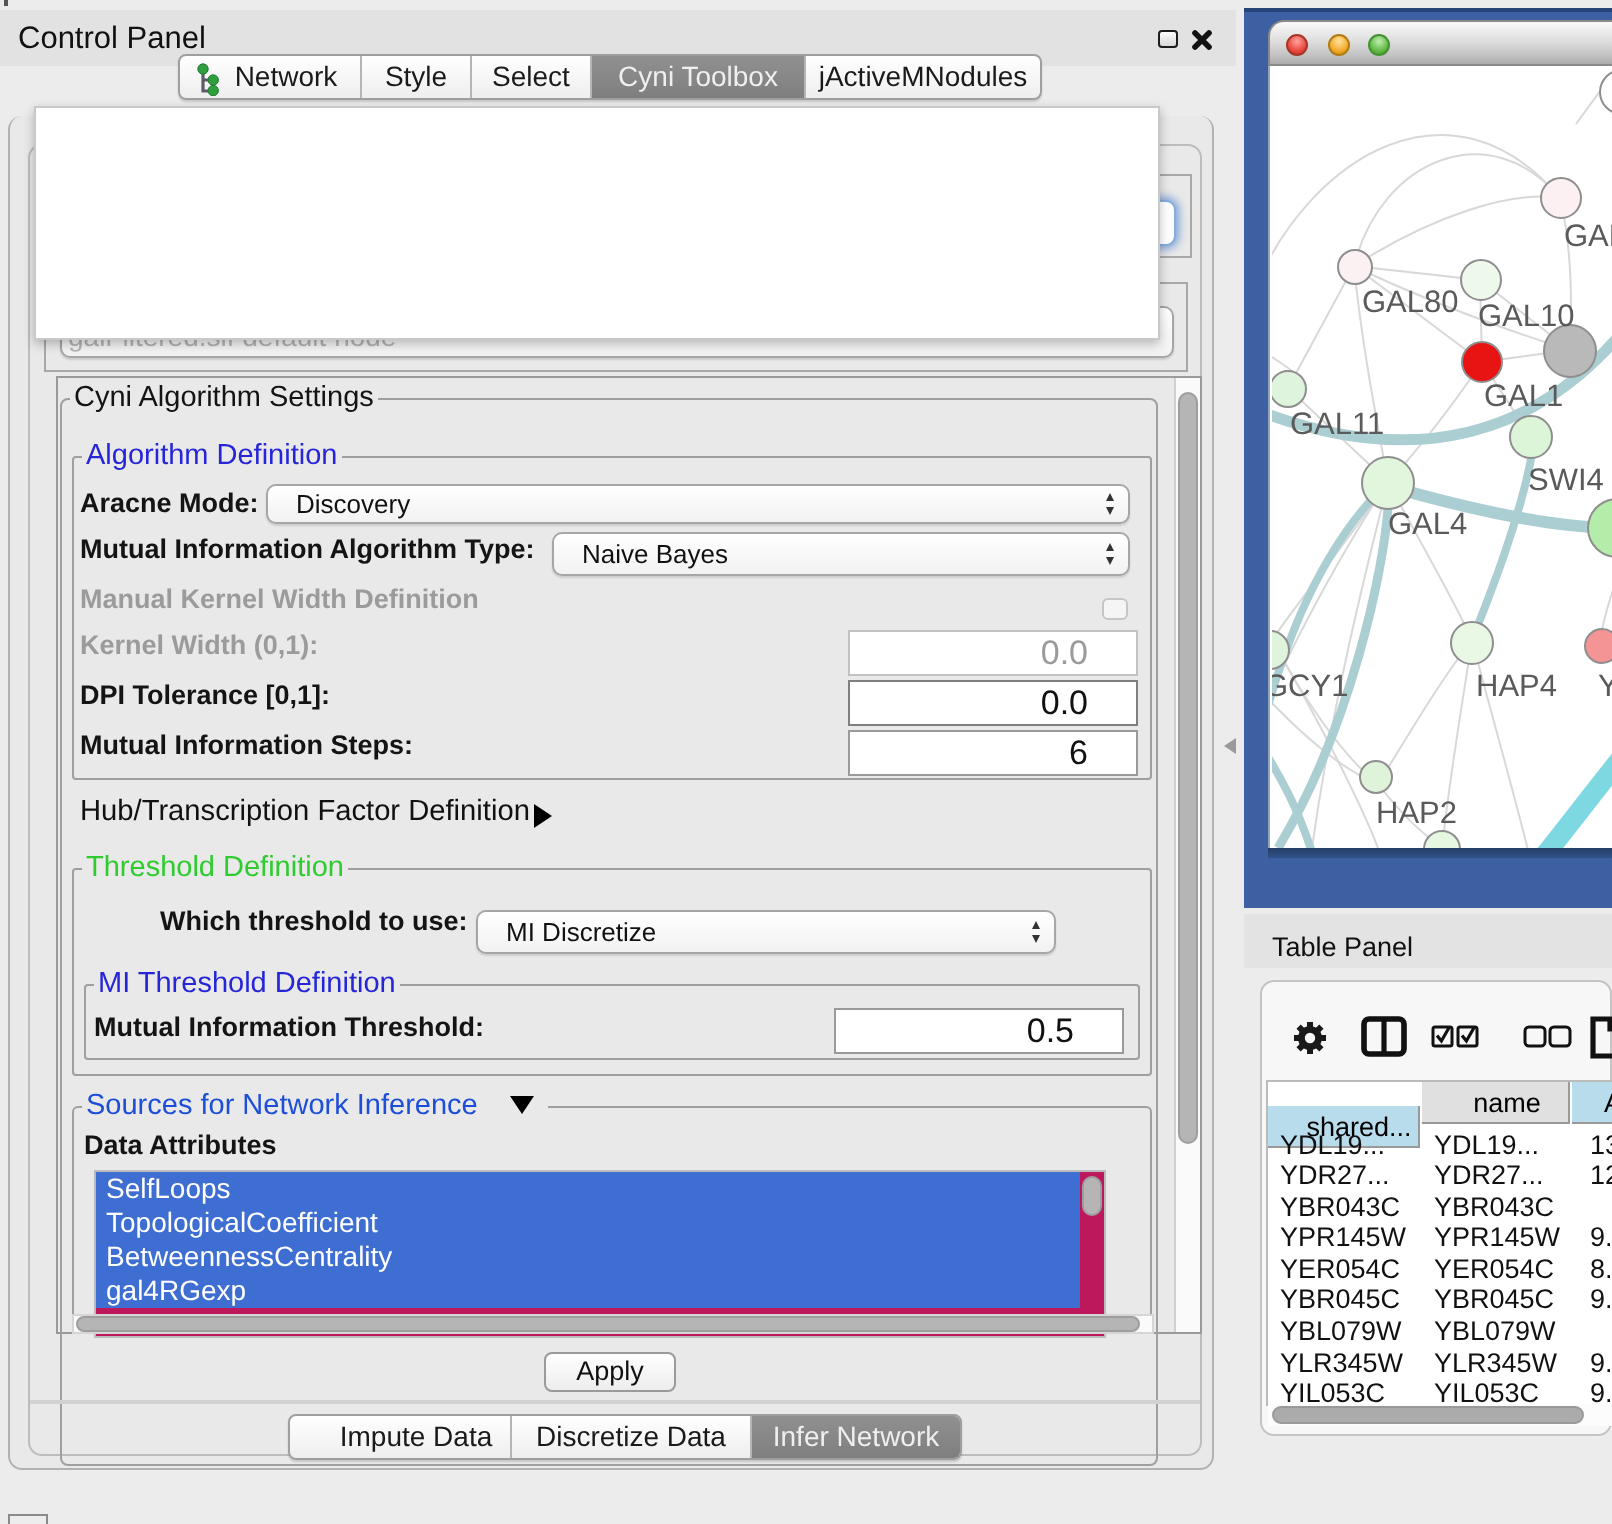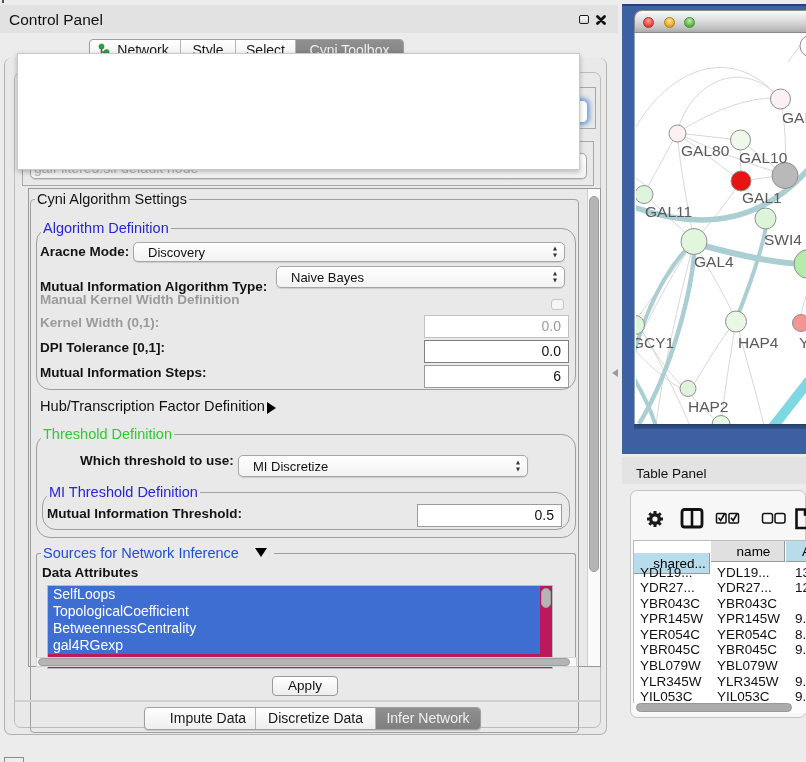--- a/index.html
+++ b/index.html
@@ -14,22 +14,22 @@
   box-shadow:0 1px 1px rgba(0,0,0,0.12);
   font-size:13px; color:#111;
 }
 .combo .ctext { position:absolute; left:14px; top:50%; transform:translateY(-50%); white-space:nowrap; }
 .arrows { position:absolute; right:6px; top:50%; width:5px; height:11px; transform:translateY(-50%); }
 .arrows:before { content:""; position:absolute; left:0; top:0;
   border-left:2.5px solid transparent; border-right:2.5px solid transparent; border-bottom:4px solid #333; }
 .arrows:after { content:""; position:absolute; left:0; bottom:0;
   border-left:2.5px solid transparent; border-right:2.5px solid transparent; border-top:4px solid #333; }
 .tfield { position:absolute; background:#fff; border:1px solid #9a9a9a;
-  font-size:14px; color:#111; text-align:right; padding-right:7px; line-height:21px; }
-.group { position:absolute; border:1px solid #9f9f9f; border-radius:14px; }
+  font-size:17px; color:#111; text-align:right; padding-right:24px; line-height:21px; }
+.group { position:absolute; border:1px solid #9f9f9f; border-radius:2px; }
 .gtitle { position:absolute; top:-9px; left:4px; background:#e9e9e9; padding:0 2px; font-size:14.5px; white-space:nowrap; }
 .seg { position:absolute; display:flex; border:1px solid #9f9f9f; border-radius:4px; overflow:hidden;
   background:linear-gradient(#ffffff,#eeeeee); box-shadow:0 1px 1px rgba(0,0,0,0.15);}
 .seg .tab { font-size:14px; color:#1a1a1a; text-align:center; line-height:21px; border-right:1px solid #b5b5b5; position:relative;}
 .seg .tab:last-child { border-right:none; }
 .seg .tab.sel { background:linear-gradient(#909090,#7f7f7f); color:#efefef; }
 </style>
 </head>
 <body>
 
@@ -67,21 +67,21 @@
 </div>
 
 <div class="group" style="left:36px;top:228px;width:540px;height:162px;">
   <div class="gtitle" style="color:#2626d8;">Algorithm Definition</div>
 </div>
 <div class="blbl abs" style="left:40px;top:243.5px;">Aracne Mode:</div>
 <div class="combo" style="left:133px;top:241.5px;width:432px;height:20.5px;">
   <div class="ctext">Discovery</div>
     <div class="arrows"></div>
 </div>
-<div class="blbl abs" style="left:40px;top:266.5px;margin-top:12px;">Mutual Information Algorithm Type:</div>
+<div class="blbl abs" style="left:40px;top:266.5px;">Mutual Information Algorithm Type:</div>
 <div class="combo" style="left:276px;top:266px;width:289px;height:21.5px;">
   <div class="ctext">Naive Bayes</div>
     <div class="arrows"></div>
 </div>
 <div class="blbl abs" style="left:40px;top:291.5px;color:#9b9b9b;">Manual Kernel Width Definition</div>
 <div class="abs" style="left:551px;top:299px;width:13px;height:11px;border:1px solid #c6c6c6;border-radius:3px;background:#f5f5f5;"></div>
 <div class="blbl abs" style="left:40px;top:315.3px;color:#9b9b9b;">Kernel Width (0,1):</div>
 <div class="tfield" style="left:424px;top:315px;width:145px;height:23px;border-color:#c2c2c2;color:#9b9b9b;">0.0</div>
 <div class="blbl abs" style="left:40px;top:339.5px;">DPI Tolerance [0,1]:</div>
 <div class="tfield" style="left:424px;top:340px;width:145px;height:23px;border:1.5px solid #7f7f7f;">0.0</div>
@@ -119,33 +119,34 @@
   <div class="abs" style="left:493px;top:2px;width:10px;height:20px;background:#b5b5b5;border:1px solid #9e9e9e;border-radius:5px;"></div>
 </div>
 
 <div class="abs" style="left:36px;top:657px;width:541px;height:10px;background:#fafafa;border:1px solid #d5d5d5;"></div>
 <div class="abs" style="left:38px;top:658px;width:532px;height:8px;background:#b5b5b5;border:1px solid #9e9e9e;border-radius:4px;"></div>
 
 <div class="abs" style="left:272px;top:676px;width:66px;height:20px;background:linear-gradient(#ffffff,#ededed);border:1px solid #9a9a9a;border-radius:4px;text-align:center;font-size:13.5px;line-height:18px;color:#111;">Apply</div>
 
 <div class="abs" style="left:15px;top:700px;width:585px;height:2px;background:#d2d2d2;"></div>
 
-<div class="seg" style="left:89px;top:39px;height:23px;align-items:flex-end;">
+<div class="seg" style="left:89px;top:27px;height:23px;align-items:flex-end;">
   <div class="tab" style="width:91px;">
     <svg style="position:absolute;left:8px;top:3px;" width="12" height="17" viewBox="0 0 12 17">
       <path d="M3.5 4 V14.5 H8.5 M3.5 9 H8.5" stroke="#5c5c68" stroke-width="1.6" fill="none"></path>
       <circle cx="3.5" cy="3.5" r="2.6" fill="#2f9e3f" stroke="#1d7a2c" stroke-width="0.5"></circle>
       <circle cx="8.6" cy="9" r="2.6" fill="#2f9e3f" stroke="#1d7a2c" stroke-width="0.5"></circle>
       <circle cx="8.6" cy="14.3" r="2.6" fill="#2f9e3f" stroke="#1d7a2c" stroke-width="0.5"></circle>
     </svg>
     <span style="margin-left:16px;">Network</span>
   </div>
   <div class="tab" style="width:55px;">Style</div>
   <div class="tab" style="width:60px;">Select</div>
   <div class="tab sel" style="width:107px;">Cyni Toolbox</div>
+  <div class="tab" style="width:117px;">jActiveMNodules</div>
 </div>
 
 <div class="abs" style="left:17px;top:53px;width:563px;height:117px;background:#fff;border:1px solid #c9c9c9;box-shadow:0 2px 5px rgba(0,0,0,0.25);">
 </div>
 
 <div class="seg" style="left:144px;top:707px;height:23px;padding-left:16px;">
   <div class="tab" style="width:95px;">Impute Data</div>
   <div class="tab" style="width:120px;">Discretize Data</div>
   <div class="tab sel" style="width:104px;">Infer Network</div>
 </div>

